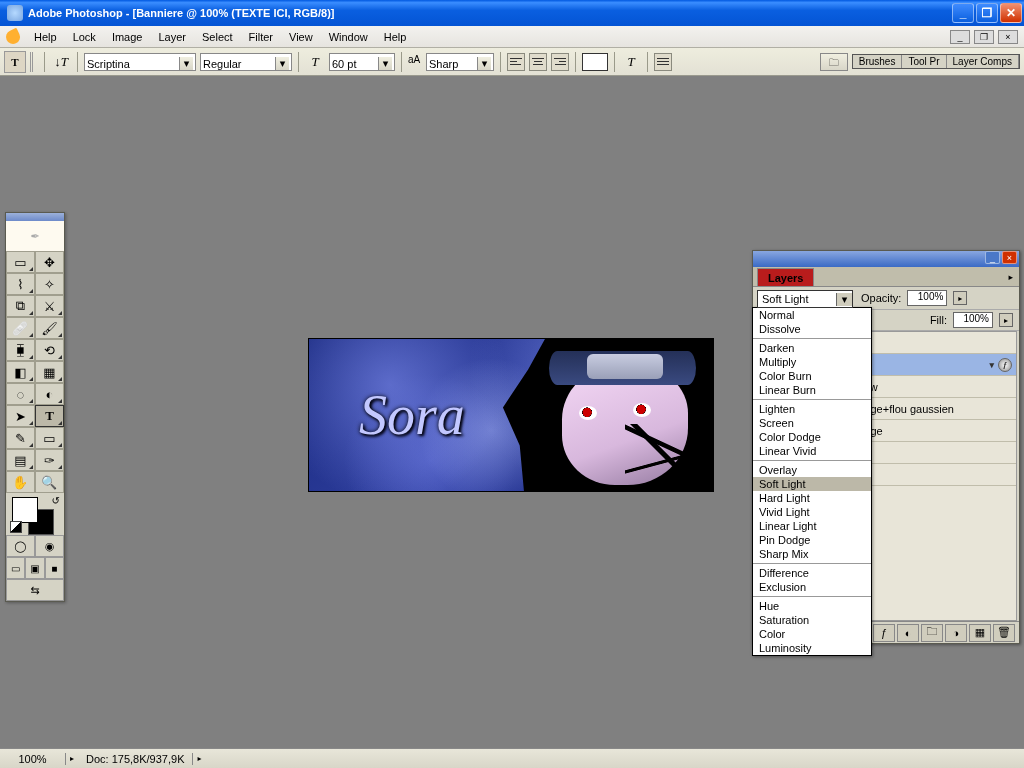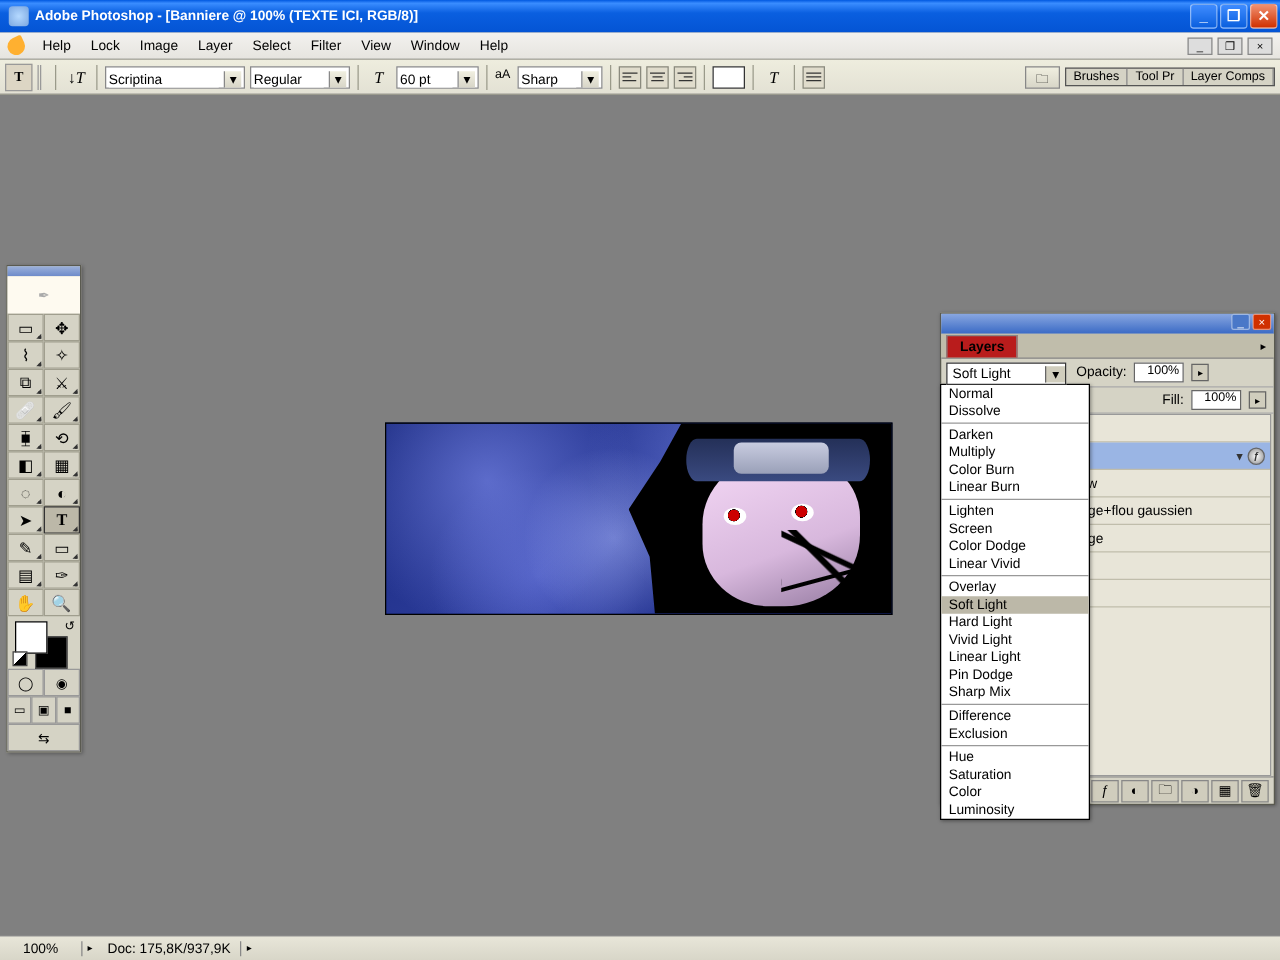--- a/index.html
+++ b/index.html
@@ -149,21 +149,21 @@
 <div class="optbar">
   <div class="tool-g">T</div>
   <div class="docksl"></div>
   <div class="vdiv"></div>
   <div class="ttog">↓T</div>
   <div class="vdiv"></div>
   <div class="sel" style="width:112px">
     <input value="Scriptina" style="">
     <span class="dd">▾</span>
   </div>
-  <div class="sel" style="width:80px">
+  <div class="sel" style="width:92px">
     <input value="Regular" style="">
     <span class="dd">▾</span>
   </div>
   <div class="vdiv"></div>
   <div class="ttog" style="font-family:Georgia">T</div>
   <div class="sel" style="width:66px">
     <input value="60 pt" style="">
     <span class="dd">▾</span>
   </div>
   <div class="vdiv"></div>
@@ -259,20 +259,21 @@
   <div class="tex"></div>
   <div class="chara">
     <div class="hair"></div>
     <div class="face"></div>
     <div class="band"></div>
     <div class="plate"></div>
     <div class="eye l"></div>
     <div class="eye r"></div>
     <div class="marks"></div>
   </div>
+  <div class="sora">Sora</div>
 </div>
 
 <div class="layerspnl">
   <div class="pbar">
     <div class="pb">_</div>
     <div class="pb x">×</div>
   </div>
   <div class="tabs">
     <div class="tab">Layers</div>
     <div class="more">▸</div>

